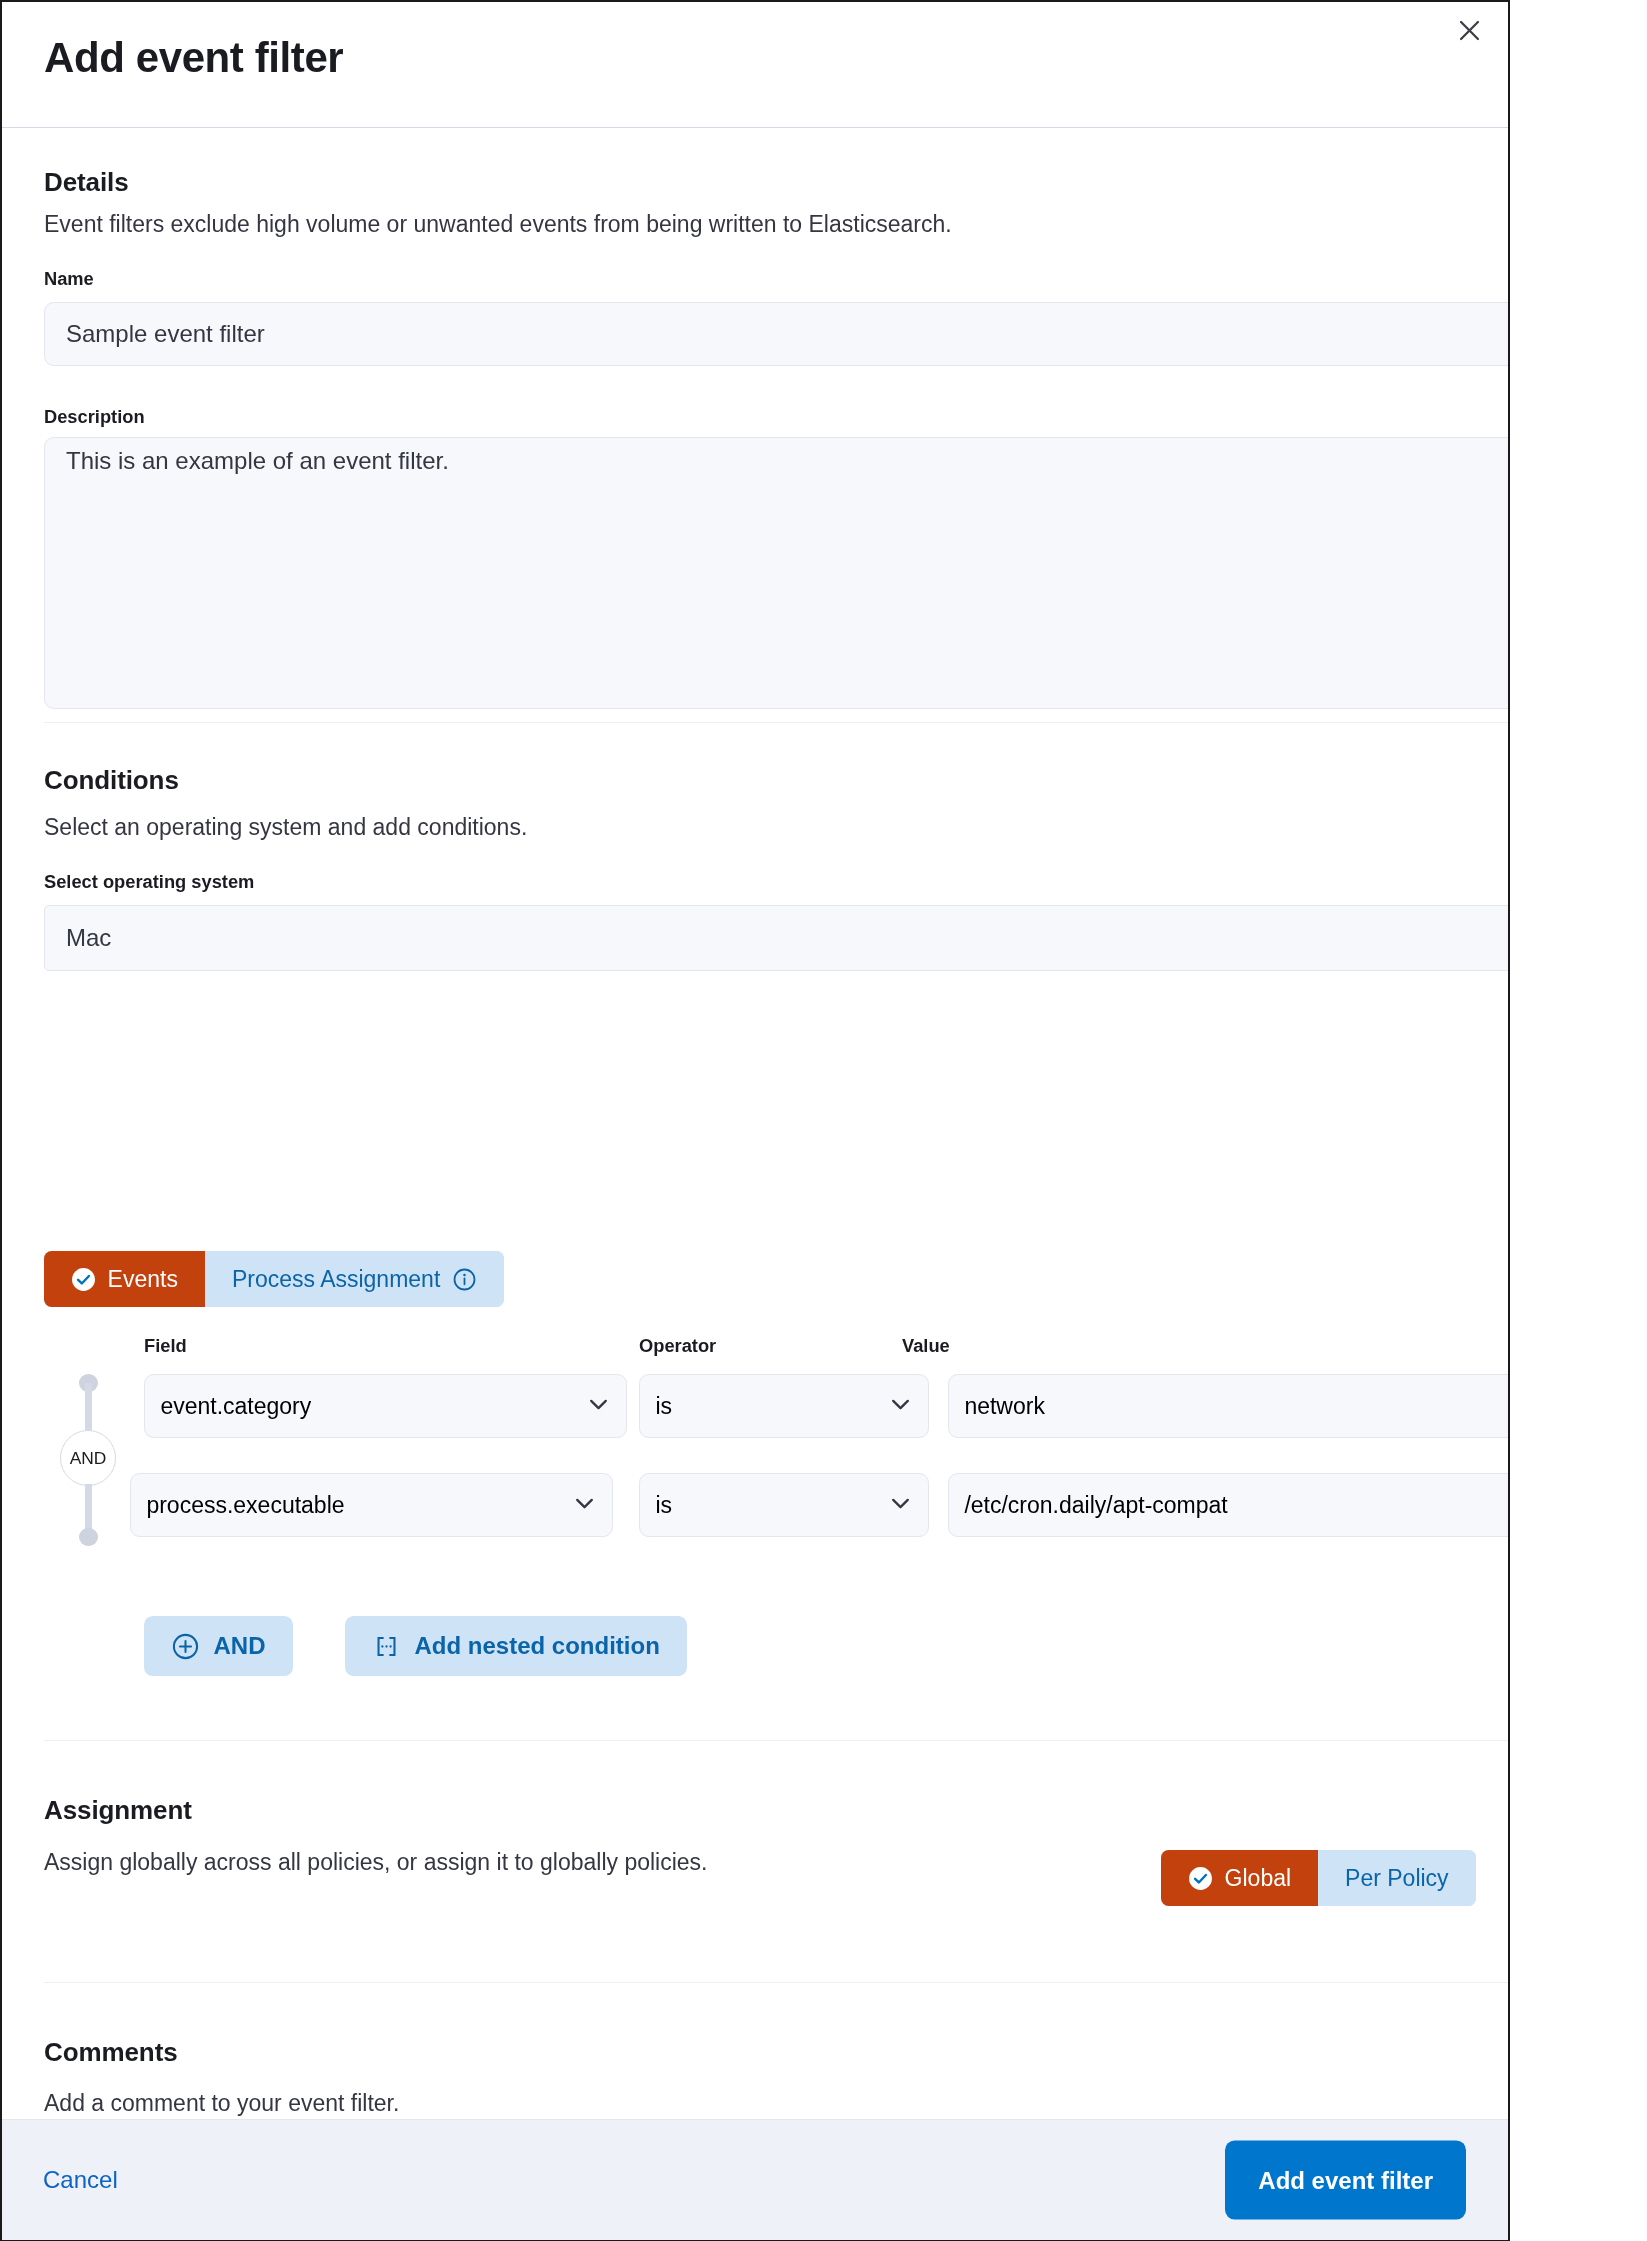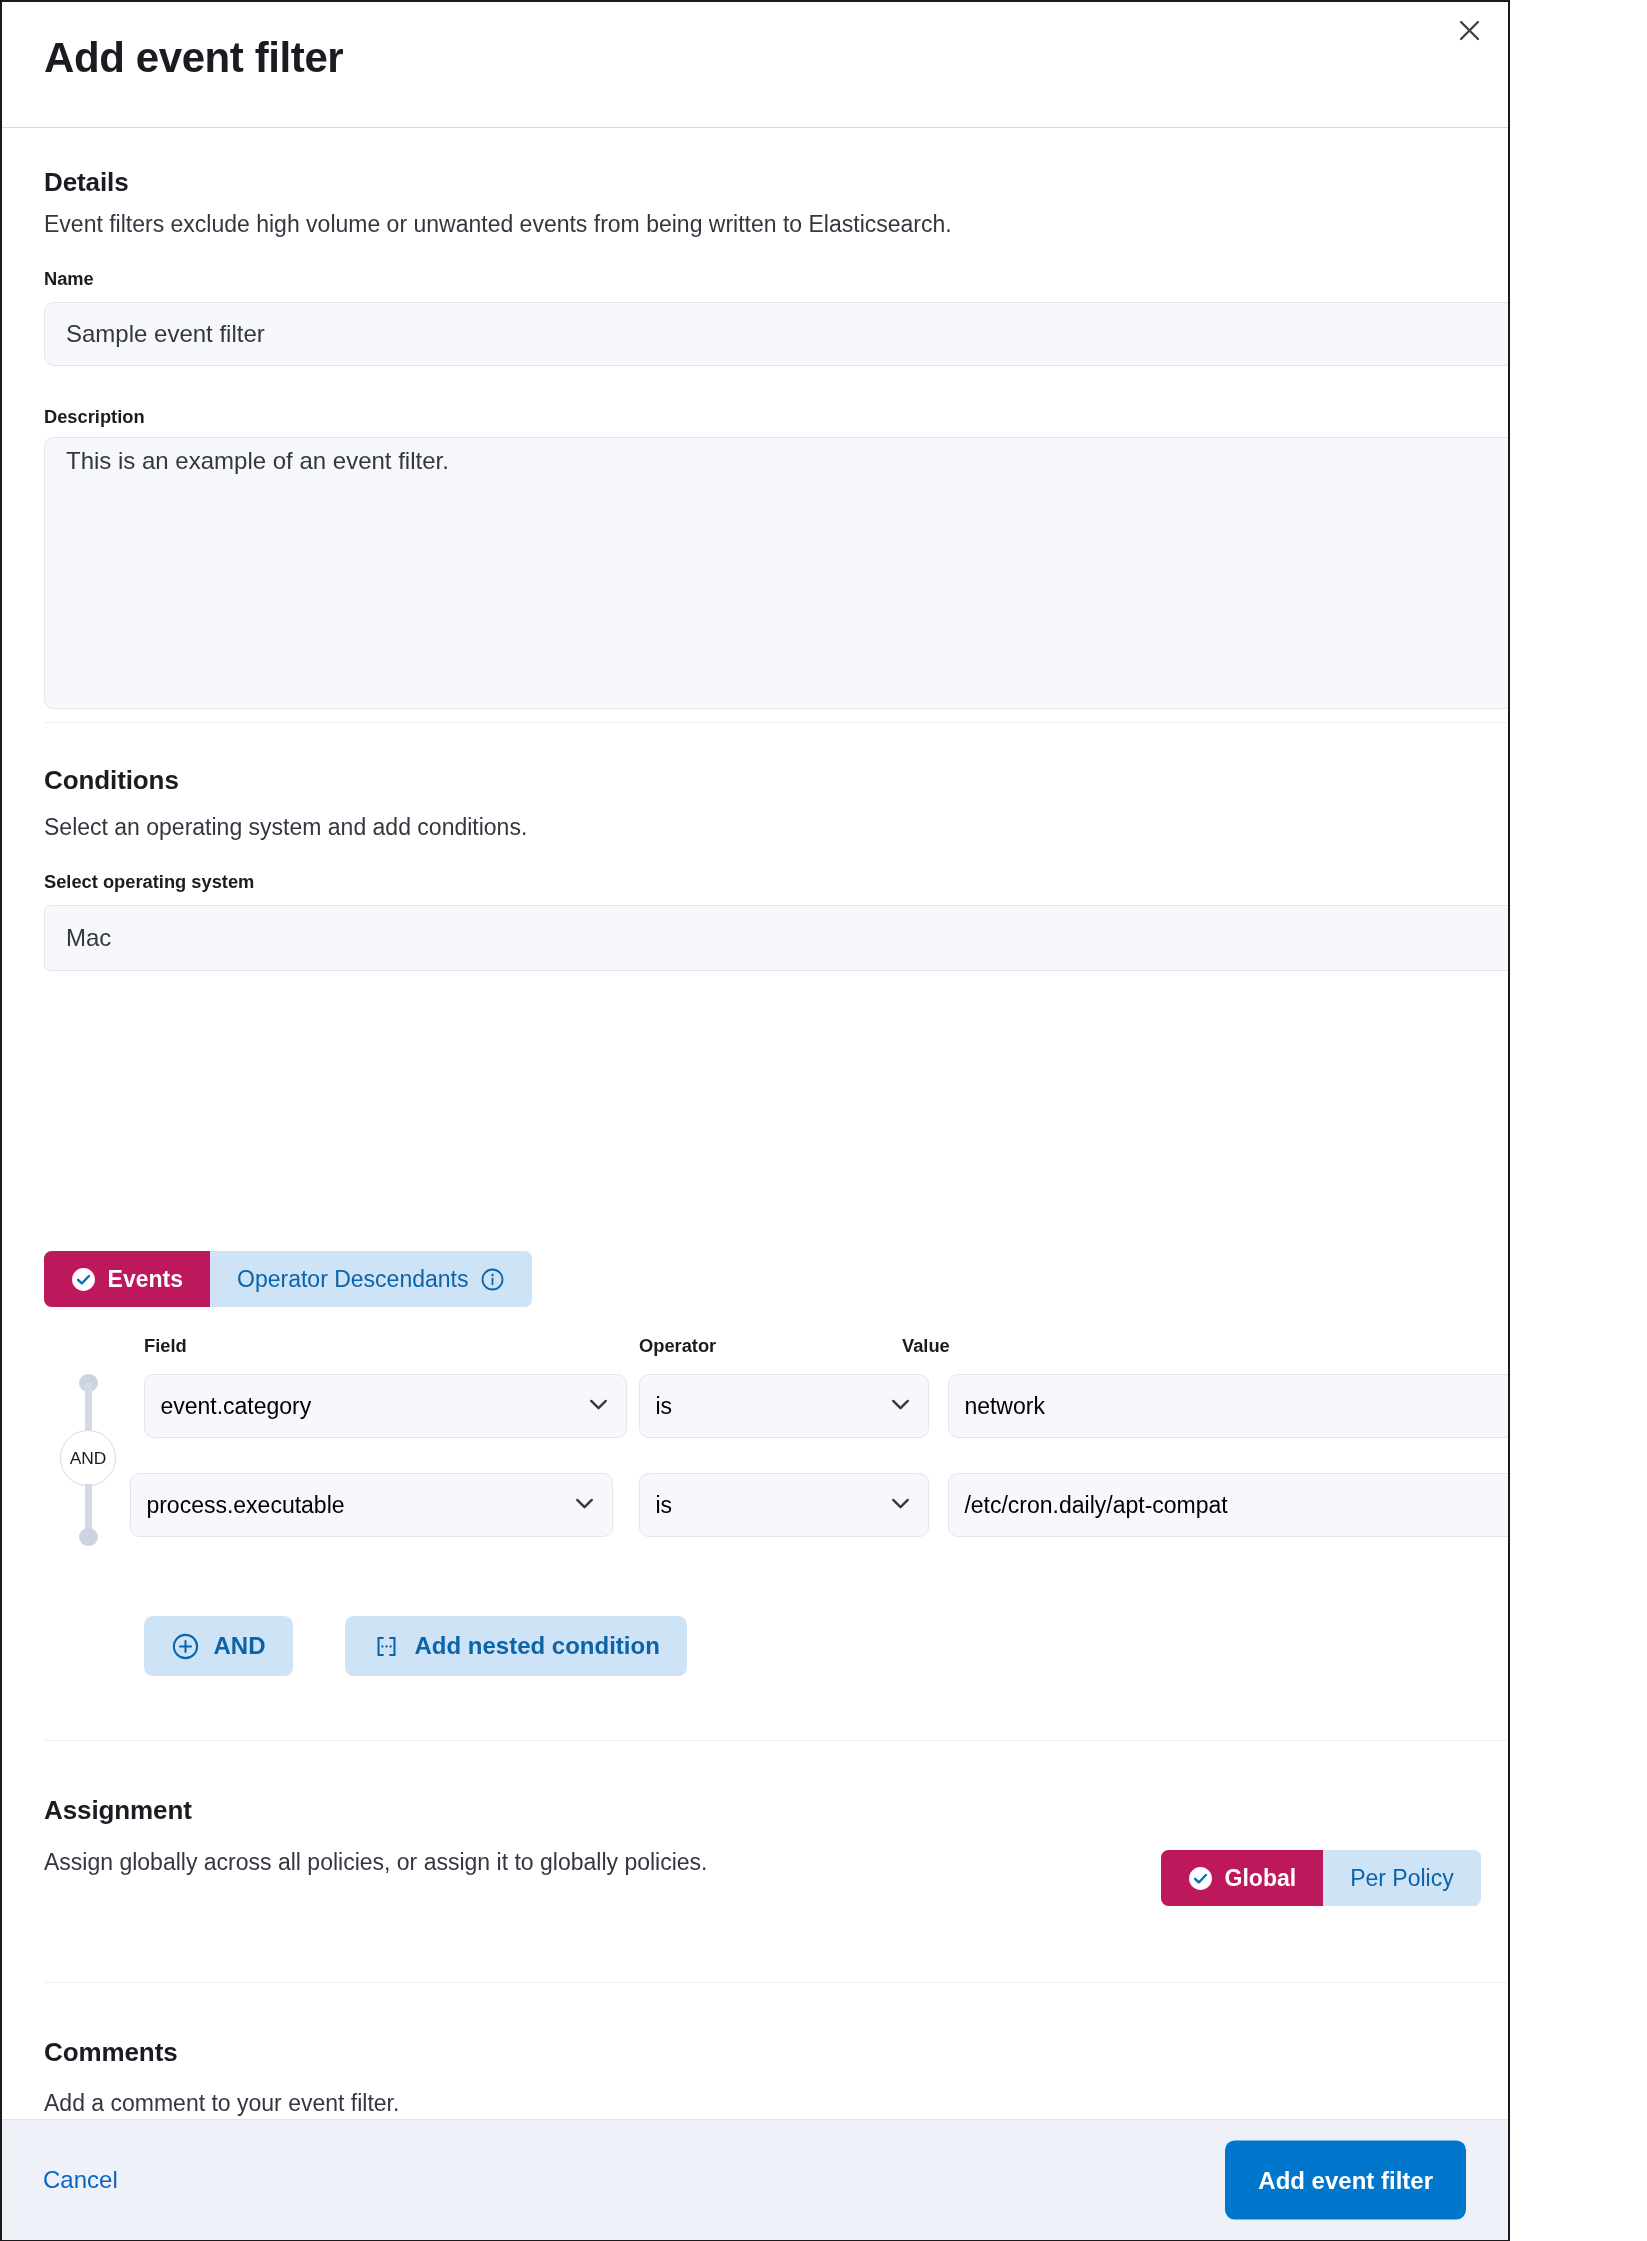--- a/index.html
+++ b/index.html
@@ -156,23 +156,23 @@
     align-items: center;
     gap: 11.6px;
     height: 56px;
     padding: 0 27px;
     font-size: 23px;
     cursor: pointer;
     border: none;
     font-family: "Liberation Sans", sans-serif;
   }
   .seg-item.on {
-    background: #be185d;
+    background: #c2410c;
     color: #ffffff;
-    font-weight: bold;
+    font-weight: normal;
   }
   .seg-item.off {
     background: #cfe3f7;
     color: #0b64a8;
     font-weight: normal;
   }
   .seg-check {
     width: 25px; height: 25px;
     flex: 0 0 25px;
     display:block;
@@ -366,21 +366,21 @@
       <button class="seg-item on">
         <span class="seg-check">
           <svg width="25" height="25" viewBox="0 0 24 24">
             <circle cx="12" cy="12" r="11" fill="#ffffff"></circle>
             <polyline points="6.8 12.3 10.4 15.8 17.2 8.6" fill="none" stroke="#0071c2" stroke-width="2.3" stroke-linecap="round" stroke-linejoin="round"></polyline>
           </svg>
         </span>
         <span>Events</span>
       </button>
       <button class="seg-item off">
-        <span>Operator Descendants</span>
+        <span>Process Assignment</span>
         <span style="display:flex;align-items:center;">
           <svg width="25" height="25" viewBox="0 0 24 24" fill="none" stroke="#0b64a8" stroke-width="1.7">
             <circle cx="12" cy="12" r="9.6"></circle>
             <line x1="12" y1="11" x2="12" y2="16.6" stroke-linecap="round"></line>
             <circle cx="12" cy="7.6" r="1.2" fill="#0b64a8" stroke="none"></circle>
           </svg>
         </span>
       </button>
     </div>
 

